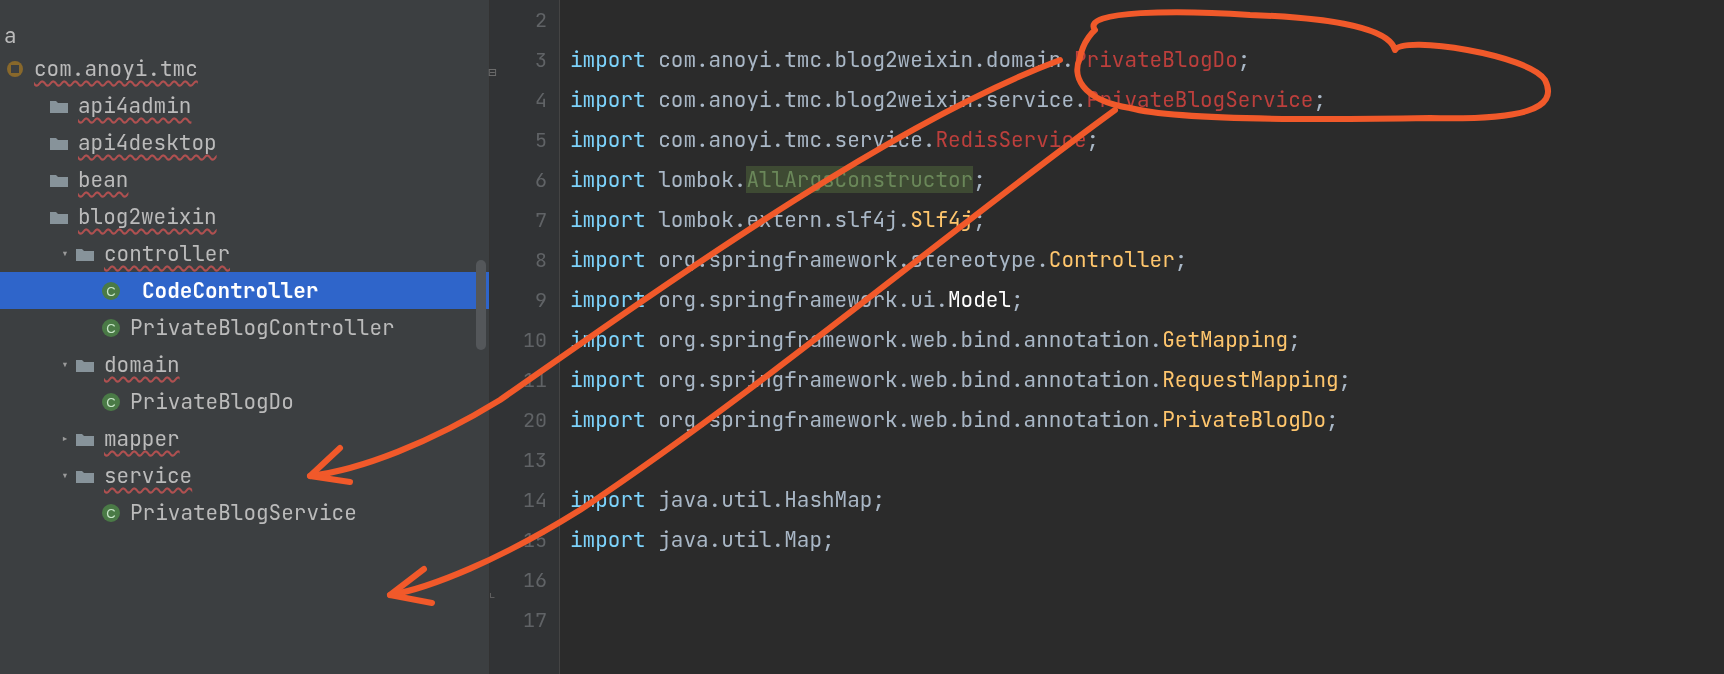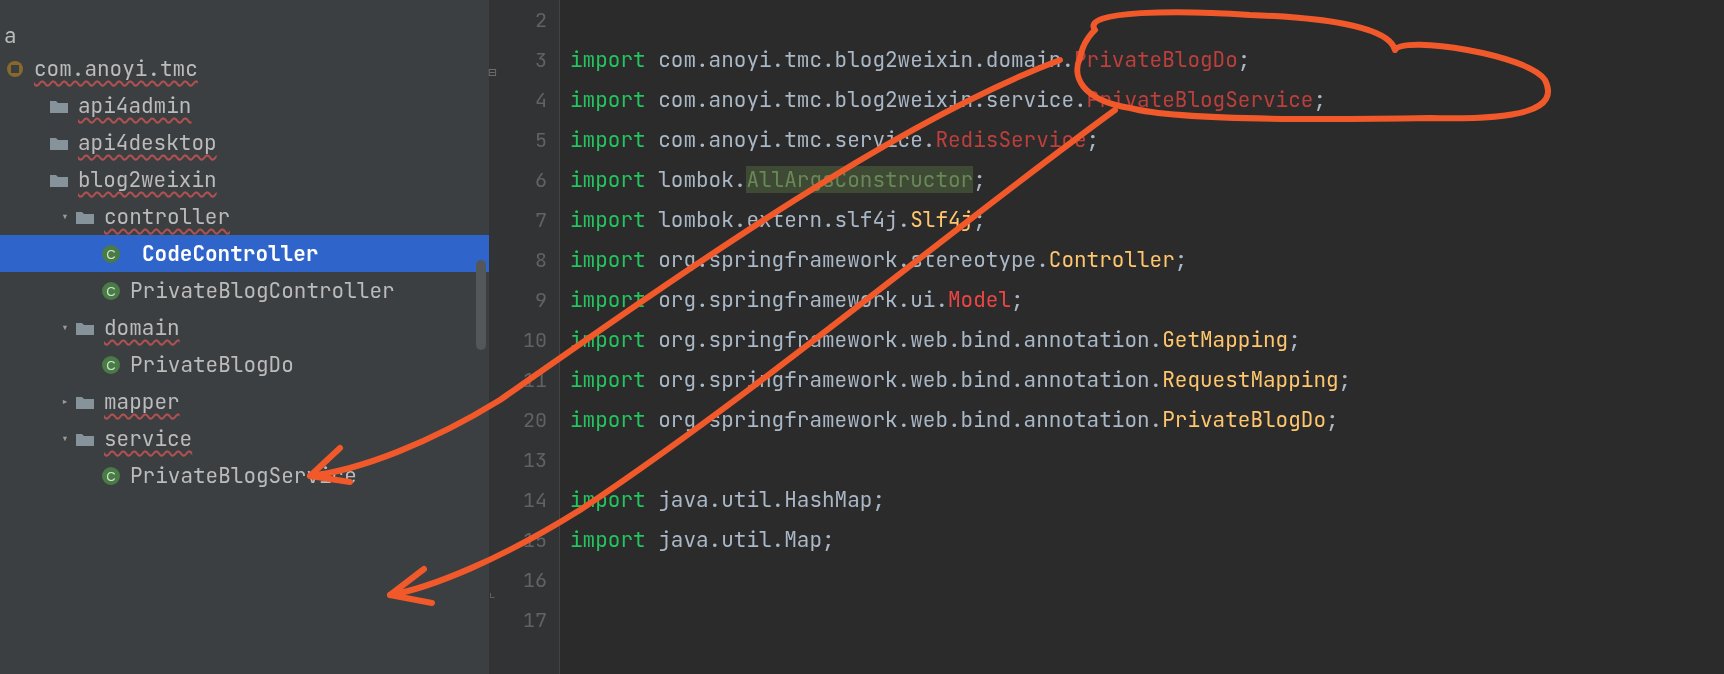--- a/index.html
+++ b/index.html
@@ -89,23 +89,23 @@
     flex:1;
     background:#2b2b2b;
     padding-left:10px;
     position:relative;
   }
   .code-line {
     height:40px;
     line-height:40px;
     white-space:pre;
   }
-  .kw   { color:#22c55e; }  
+  .kw   { color:#7dd3fc; }  
   .pkg  { color:#a9b7c6; }
-  .cls  { color:#ef4444; }
+  .cls  { color:#ffffff; }
   .clsY { color:#ffc66d; }  
   .err  { color:#bc3f3c; }  
   .ann  { color:#6a8759; background:#3e4a33; }
 
   
   .sidebar-scroll {
     position:absolute; right:4px; top:260px;
     width:10px; height:90px;
     background:#54575a;
     border-radius:5px;
@@ -152,20 +152,30 @@
         </div>
         <div class="tree-row">
           <span class="indent" style="width: 26px;"></span>
           <span class="chevron"></span>
           <span class="folder-icon">
             <svg width="20" height="16">
               <path d="M1,3 h6 l2,2 h10 v10 h-18 z" fill="#87939a"></path>
             </svg>
           </span>
           <span class="tree-label pkg-underline">api4desktop</span>
+        </div>
+        <div class="tree-row">
+          <span class="indent" style="width: 26px;"></span>
+          <span class="chevron"></span>
+          <span class="folder-icon">
+            <svg width="20" height="16">
+              <path d="M1,3 h6 l2,2 h10 v10 h-18 z" fill="#87939a"></path>
+            </svg>
+          </span>
+          <span class="tree-label pkg-underline">bean</span>
         </div>
         <div class="tree-row">
           <span class="indent" style="width: 26px;"></span>
           <span class="chevron"></span>
           <span class="folder-icon">
             <svg width="20" height="16">
               <path d="M1,3 h6 l2,2 h10 v10 h-18 z" fill="#87939a"></path>
             </svg>
           </span>
           <span class="tree-label pkg-underline">blog2weixin</span>

